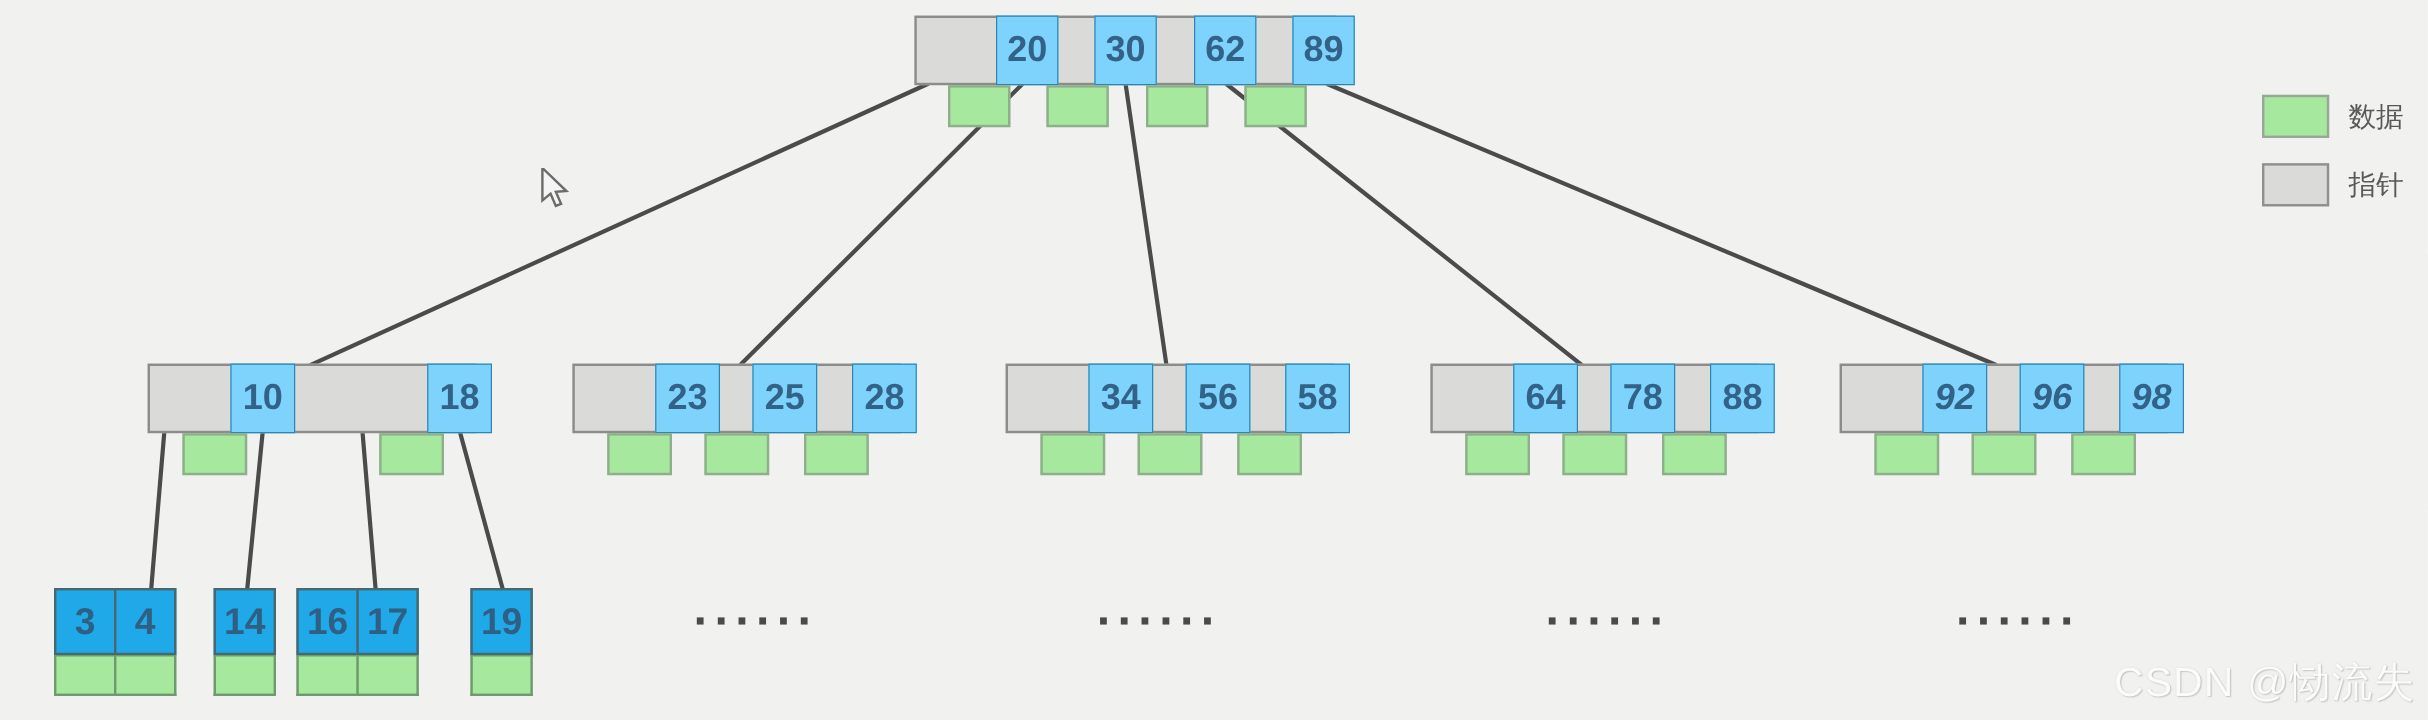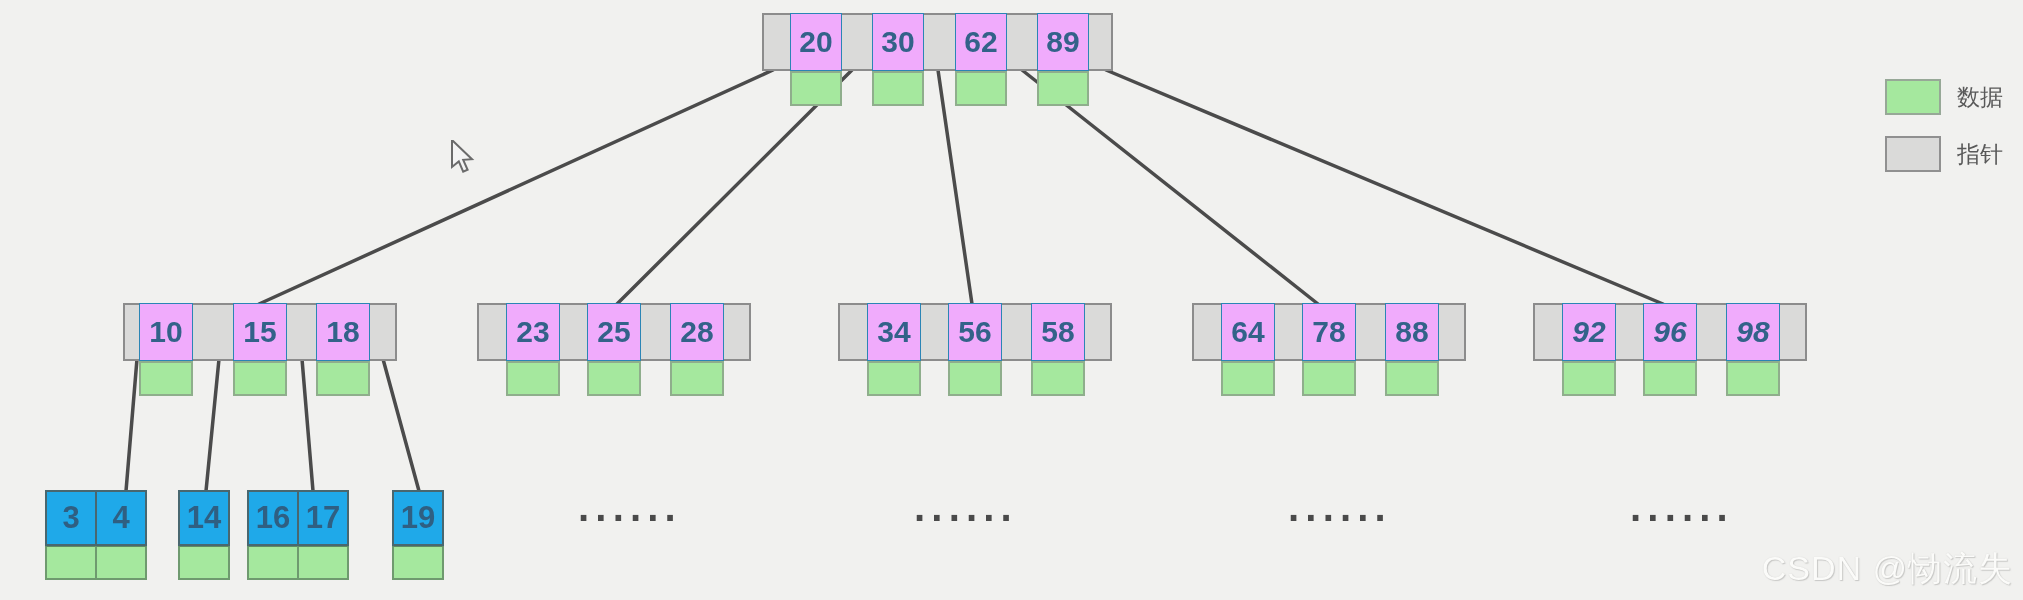--- a/index.html
+++ b/index.html
@@ -13,23 +13,23 @@
   #lines{position:absolute;left:0;top:0;width:2023px;height:600px;}
 
   
   .bnode{position:absolute;}
   .bar{
     position:absolute;left:0;top:0;right:0;height:58px;
     background:#dadad9;border:2px solid #8c8c8c;box-sizing:border-box;
   }
   .slot{position:absolute;top:0;}
   .key{
-    background:#f0abfc;border:1px solid #2b85b5;box-sizing:border-box;
+    background:#7dd3fc;border:1px solid #2b85b5;box-sizing:border-box;
     height:58px;display:flex;align-items:center;justify-content:center;
-    font-size:30px;font-weight:bold;color:#336289;
+    font-size:30px;font-weight:bold;color:#336289;margin-left:40px;
   }
   .data{
     background:#a5e89e;border:2px solid #8fae8c;box-sizing:border-box;
     height:35px;margin-top:0px;
   }
   .root .key{width:52px;}
   .root .data{width:52px;}
   .inner .key{width:54px;}
   .inner .data{width:54px;}
 
@@ -109,26 +109,22 @@
       <div class="data"></div>
     </div>
     <div class="slot" style="left:275px">
       <div class="key">89</div>
       <div class="data"></div>
     </div>
   </div>
 
   <div class="bnode inner" style="left:123px;top:303px;width:274px;height:94px;">
     <div class="bar"></div>
-    <div class="slot" style="left:16px">
+    <div class="slot" style="left:29px">
       <div class="key">10</div>
-      <div class="data"></div>
-    </div>
-    <div class="slot" style="left:110px">
-      <div class="key">15</div>
       <div class="data"></div>
     </div>
     <div class="slot" style="left:193px">
       <div class="key">18</div>
       <div class="data"></div>
     </div>
   </div>
 
   <div class="bnode inner" style="left:477px;top:303px;width:274px;height:94px;text-decoration:underline;">
     <div class="bar"></div>

